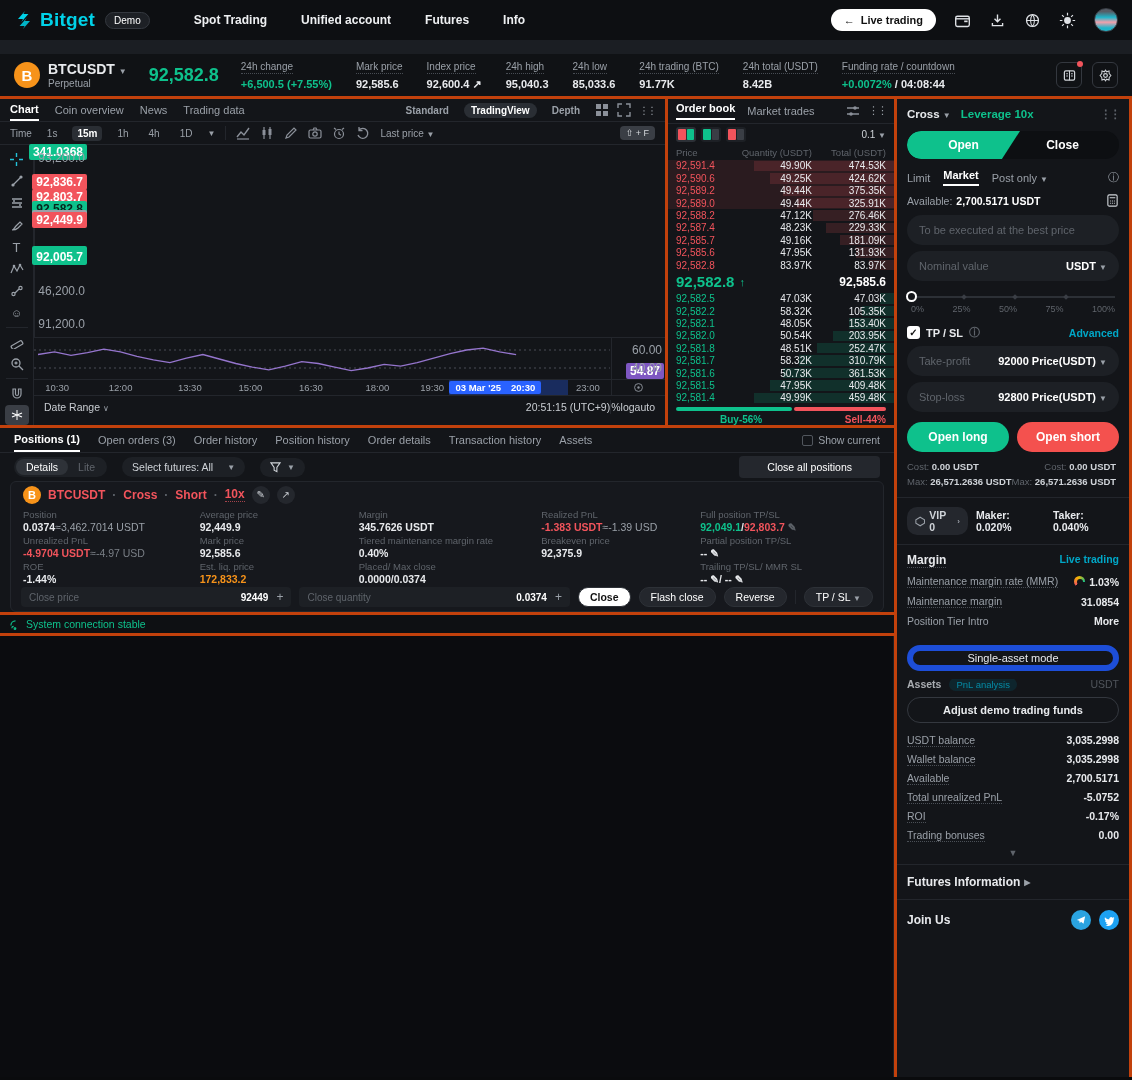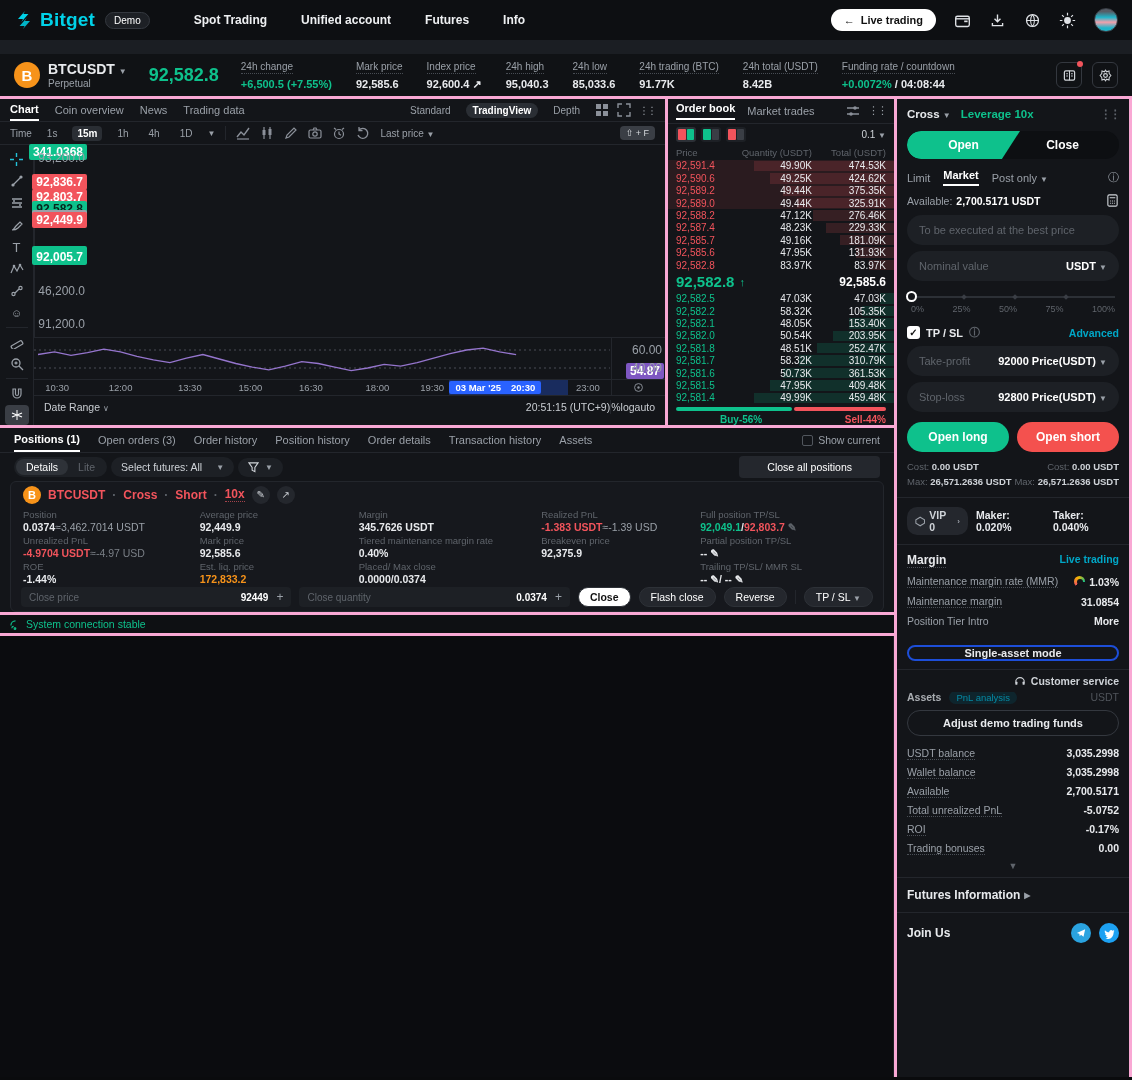--- a/index.html
+++ b/index.html
@@ -34,32 +34,32 @@
   .sym-sub{ font-size:10px; color:var(--sub); margin-top:1px;}
   .big-price{ font-size:18px; font-weight:bold; color:var(--green); }
   .tstats{ display:flex; gap:24px; flex:1;}
   .tstat .lb{ color:var(--sub); font-size:10px; display:inline-block; border-bottom:1px dotted #474c53; padding-bottom:1px;}
   .tstat .vl{ font-size:11px; font-weight:bold; margin-top:4px; }
   .ticker-icons{ display:flex; gap:10px; }
   .tk-btn{ width:26px; height:26px; border:1px solid #34383f; border-radius:6px; display:flex;
     align-items:center; justify-content:center; position:relative; color:#cfd3d8;}
   .tk-btn .dot{ position:absolute; top:-2px; right:-2px; width:6px; height:6px; background:#f2545c; border-radius:50%;}
   
-  .main{ display:flex; gap:3px; padding-top:3px; background:#f9a8d4; height:981px;}
+  .main{ display:flex; gap:3px; padding-top:3px; background:#c2410c; height:981px;}
   .left-col{ width:894px; display:flex; flex-direction:column; gap:3px;}
   .top-row{ display:flex; gap:3px; height:326px;}
   .chart-panel{ width:665px; background:var(--panel); display:flex; flex-direction:column;}
   .ob-panel{ width:226px; background:var(--panel); display:flex; flex-direction:column;}
   .right-col{ width:232px; background:var(--panel); display:flex; flex-direction:column; }
   
   .c-tabs{ height:25px; display:flex; align-items:center; padding:0 10px; gap:16px; border-bottom:1px solid var(--line); font-size:11px;}
   .c-tab{ color:var(--sub); padding:4px 0;}
   .c-tab.act{ color:#fff; font-weight:bold; border-bottom:2px solid #fff;}
   .c-views{ margin-left:auto; display:flex; align-items:center; gap:8px; color:var(--sub); font-size:10px;}
-  .view-pill{ padding:2px 7px; border-radius:9px;}
+  .view-pill{ padding:2px 7px; border-radius:9px;font-weight:bold;}
   .view-pill.act{ background:#2a2e34; color:#fff; font-weight:bold;}
   .c-toolbar{ height:26px; display:flex; align-items:center; gap:10px; padding:0 10px; border-bottom:1px solid var(--line); color:var(--sub); font-size:10px;}
   .tf{ padding:2px 5px; border-radius:4px;}
   .tf.act{ background:#2a2e34; color:#fff; font-weight:bold;}
   .tb-ic{ width:14px; height:14px; color:#8b9099;}
   .vdiv{ width:1px; height:14px; background:var(--line);}
   .flag-badge{ margin-left:auto; background:#3a3e45; color:#d6d9dd; border-radius:4px; padding:2px 6px; font-size:9px; display:flex; gap:3px; align-items:center;}
   
   .chart-body{ display:flex; flex:1; position:relative;}
   .draw-bar{ width:34px; border-right:1px solid var(--line); display:flex; flex-direction:column; align-items:center;
@@ -109,21 +109,21 @@
   .ratio-bar{ display:flex; height:4px; gap:2px;}
   .ratio-bar .b{ background:var(--green); border-radius:2px;}
   .ratio-bar .s{ background:var(--red); border-radius:2px;}
   .ratio-lab{ display:flex; font-size:10px; font-weight:bold; margin-top:3px;margin-left:44px;}
   
   .pos-panel{ background:var(--panel); height:184px; display:flex; flex-direction:column;}
   .pos-tabs{ height:27px; display:flex; align-items:center; gap:18px; padding:0 14px; border-bottom:1px solid var(--line); font-size:11px; color:var(--sub);}
   .pos-tab.act{ color:#fff; font-weight:bold; border-bottom:2px solid #fff; padding:5px 0;}
   .show-cur{ margin-left:auto; display:flex; gap:5px; align-items:center; color:var(--sub); font-size:10.5px;}
   .cbx{ width:11px; height:11px; border:1px solid #51565d; border-radius:2px; background:transparent;}
-  .pos-filter{ height:32px; display:flex; align-items:center; gap:4px; padding:0 14px;}
+  .pos-filter{ height:32px; display:flex; align-items:center; gap:15px; padding:0 14px;}
   .seg{ background:#1d2025; border-radius:12px; display:flex; padding:2px; font-size:10.5px;}
   .seg span{ padding:2px 10px; border-radius:10px; color:var(--dim);}
   .seg span.act{ background:#2e3238; color:#fff;}
   .sel-box{ background:#1d2025; border-radius:12px; padding:4px 10px; font-size:10.5px; color:#cfd3d8; display:flex; gap:14px; align-items:center;}
   .filter-box{ background:#1d2025; border-radius:12px; padding:4px 10px; font-size:10.5px; color:#cfd3d8; display:flex; gap:6px; align-items:center;}
   .close-all{ margin-left:auto; background:#24272d; border-radius:4px; padding:5px 28px; font-size:10.5px; color:#fff;}
   .pos-card{ margin:0 10px; background:#16181d; border:1px solid #23262c; border-radius:6px; flex:1; display:flex; flex-direction:column;}
   .pc-head{ height:25px; display:flex; align-items:center; gap:7px; padding:0 12px; font-size:12px; font-weight:bold; color:var(--red);}
   .pc-head .coin-ic{ width:18px; height:18px; font-size:11px;}
   .pc-ic{ width:18px; height:18px; border-radius:50%; background:#24272d; color:#cfd3d8; font-size:10px; display:flex; align-items:center; justify-content:center; font-weight:normal;}
@@ -157,32 +157,32 @@
   .slider .track{ position:absolute; top:5px; left:0; right:0; height:2px; background:#2c3036;}
   .slider .tick{ position:absolute; top:4px; width:4px; height:4px; background:#3a3e45; transform:rotate(45deg);}
   .slider .knob{ position:absolute; top:0; left:-5px; width:11px; height:11px; border:2px solid #fff; background:#131519; border-radius:50%;}
   .slider .marks{ position:absolute; top:13px; left:0; right:0; display:flex; justify-content:space-between; color:var(--dim); font-size:9px;}
   .tpsl-row{ display:flex; align-items:center; gap:6px; padding:8px 10px 0 10px; font-size:11px; font-weight:bold;}
   .wcbx{ width:13px; height:13px; background:#fff; border-radius:3px; color:#111; font-size:10px; display:flex; align-items:center; justify-content:center; font-weight:bold;}
   .adv{ margin-left:auto; color:var(--link); font-weight:bold; font-size:10.5px;}
   .lg-btns{ display:flex; gap:8px; margin:10px 10px 0 10px;}
   .lg-btns .b{ flex:1; height:30px; border-radius:15px; color:#fff; font-weight:bold; font-size:12px; display:flex; align-items:center; justify-content:center;}
   .b.long{ background:var(--green);} .b.short{ background:#f4514e;}
-  .cost-grid{ display:flex; justify-content:space-between; padding:7px 10px 0 10px; font-size:9.5px; color:var(--dim); line-height:1.6;}
+  .cost-grid{ display:flex; justify-content:flex-start; padding:7px 10px 0 10px; font-size:9.5px; color:var(--dim); line-height:1.6;}
   .cost-grid b{ color:#cfd3d8;}
   .vip-row{ display:flex; align-items:center; gap:8px; padding:9px 10px; border-top:1px solid var(--line); margin-top:8px; font-size:10.5px;}
   .vip-chip{ background:#24272d; border-radius:10px; padding:2px 8px; display:flex; gap:4px; align-items:center; color:#cfd3d8; font-weight:bold;}
   .fee{ color:#e8eaed; font-weight:bold;}
   .margin-sec{ border-top:1px solid var(--line); padding:8px 10px;}
   .ms-head{ display:flex; font-size:12px; font-weight:bold;}
   .ms-row{ display:flex; margin-top:7px; font-size:10.5px; color:var(--sub); align-items:center;}
   .ms-row .rv{ margin-left:auto; color:#e8eaed; font-weight:bold; display:flex; gap:4px; align-items:center;}
   .gauge{ width:11px; height:11px; border-radius:50%; background:conic-gradient(from 220deg,#f2545c,#f7b500,#0ec18c 240deg,transparent 240deg); position:relative;}
   .gauge::after{ content:""; position:absolute; inset:2.5px; background:var(--panel); border-radius:50%;}
-  .single-asset{ margin:10px 10px 8px 10px; border:2px solid #1d4ed8; border-radius:15px; height:16px; display:flex; align-items:center; justify-content:center; font-size:11px; font-weight:bold;}
+  .single-asset{ margin:10px 10px 8px 10px; border:6px solid #1d4ed8; border-radius:15px; height:26px; display:flex; align-items:center; justify-content:center; font-size:11px; font-weight:normal;}
   .cs-row{ border-top:1px solid var(--line); display:flex; justify-content:flex-end; align-items:center; gap:5px; padding:5px 10px; font-size:10.5px; color:#cfd3d8; font-weight:bold;}
   .assets-cut{ display:flex; align-items:center; padding:0 10px 4px 10px; gap:8px; font-size:10.5px; color:var(--dim); opacity:.8; height:14px; overflow:hidden;}
   .pnl-chip{ color:var(--link); background:#0e2a33; border-radius:8px; padding:1px 7px; font-size:9.5px;}
   .adjust-btn{ margin:4px 10px; border:1px solid #34383f; border-radius:14px; height:26px; display:flex; align-items:center; justify-content:center; font-size:11px; font-weight:bold;}
   .bal-row{ display:flex; padding:3px 10px; font-size:10.5px; color:var(--sub);}
   .bal-row .bv{ margin-left:auto; color:#e8eaed; font-weight:bold;}
   .collapse{ text-align:center; color:var(--dim); font-size:9px; padding:3px 0 6px 0;}
   .fi-row{ border-top:1px solid var(--line); padding:10px; font-size:12px; font-weight:bold; display:flex; align-items:center; gap:4px;}
   .join-row{ border-top:1px solid var(--line); padding:10px; font-size:12px; font-weight:bold; display:flex; align-items:center;}
   .join-ics{ margin-left:auto; display:flex; gap:8px;}
@@ -883,28 +883,20 @@
           <span class="dotted">Maintenance margin</span>
       <span class="rv">31.0854</span>
         </div>
     <div class="ms-row">
           <span>Position Tier Intro</span>
       <span class="rv adv" style="margin-left:auto;">More</span>
         </div>
   </div>
   <div class="single-asset">Single-asset mode</div>
 
-  <div class="cs-row">
-    <svg class="mini" width="12" height="12" viewBox="0 0 14 14">
-          <path d="M2 8 a5 5 0 0 1 10 0" fill="none" stroke="#cfd3d8" stroke-width="1.3"></path>
-          <rect x="1.5" y="7.5" width="2.5" height="4" rx="1" fill="#cfd3d8"></rect>
-          <rect x="10" y="7.5" width="2.5" height="4" rx="1" fill="#cfd3d8"></rect>
-        </svg>
-    <span>Customer service</span>
-  </div>
   <div class="assets-cut">
     <span style="font-weight:bold; color:#cfd3d8;">Assets</span>
     <span class="pnl-chip">PnL analysis</span>
     <span style="margin-left:auto;">USDT</span>
   </div>
   <div class="adjust-btn">Adjust demo trading funds</div>
   <div id="bal-rows" style="padding-top:4px;">
         <div class="bal-row">
           <span class="dotted">USDT balance</span>
           <span class="bv">3,035.2998</span>

